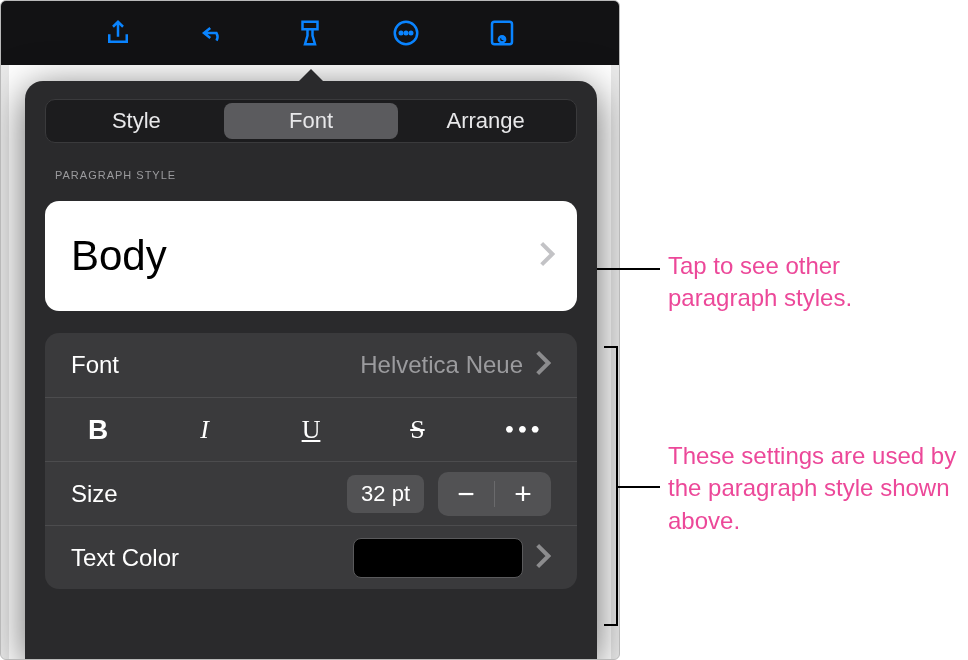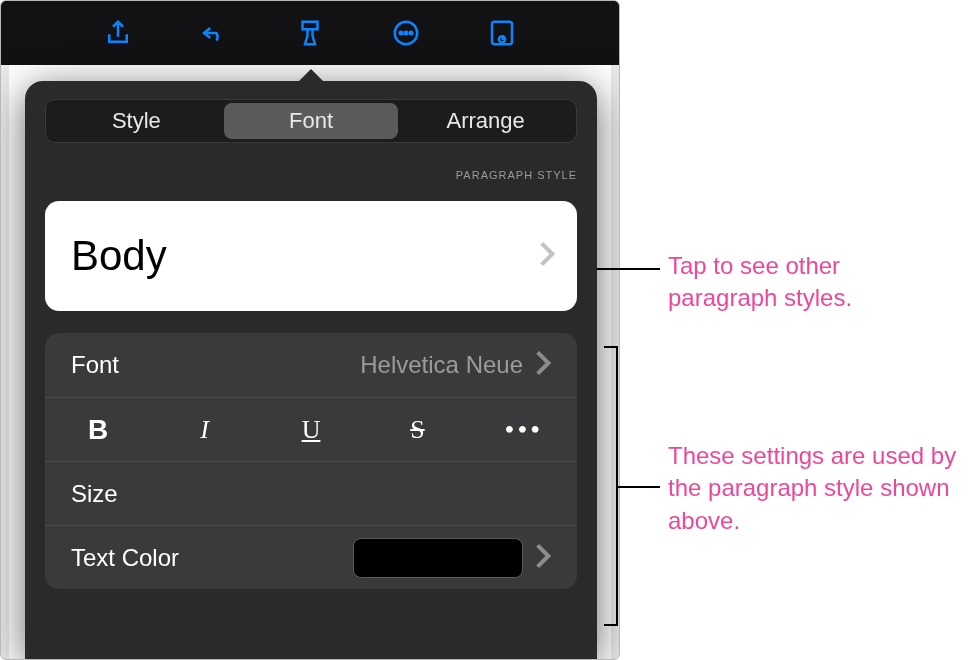--- a/index.html
+++ b/index.html
@@ -46,21 +46,20 @@
     position: absolute;
     left: 24px;
     top: 80px;
     width: 572px;
     bottom: 0;
     background: #2a2a2c;
     border-radius: 18px 18px 0 0;
     box-shadow: 0 8px 40px rgba(0,0,0,0.6);
     padding: 18px 20px 0 20px;
     z-index: 3;
-    text-align: right;
   }
   .popover::before {
     content: "";
     position: absolute;
     top: -12px;
     left: 50%;
     transform: translateX(-50%);
     border-left: 14px solid transparent;
     border-right: 14px solid transparent;
     border-bottom: 14px solid #2a2a2c;
@@ -271,20 +270,28 @@
       <div class="fmt-row">
         <div class="fmt-btn bold">B</div>
         <div class="fmt-btn italic">I</div>
         <div class="fmt-btn underline">U</div>
         <div class="fmt-btn strike">S</div>
         <div class="fmt-btn fmt-more">•••</div>
       </div>
 
       <div class="row">
         <span class="row-label">Size</span>
+        <div class="size-controls">
+          <div class="size-badge">32 pt</div>
+          <div class="stepper">
+            <div class="step-btn">−</div>
+            <div class="step-div"></div>
+            <div class="step-btn">+</div>
+          </div>
+        </div>
       </div>
 
       <div class="row">
         <span class="row-label">Text Color</span>
         <div class="color-swatch" style="background:#000000"></div>
         <span class="chev">
           <svg viewBox="0 0 12 20">
               <path d="M2 2l8 8-8 8"></path>
             </svg>
         </span>

